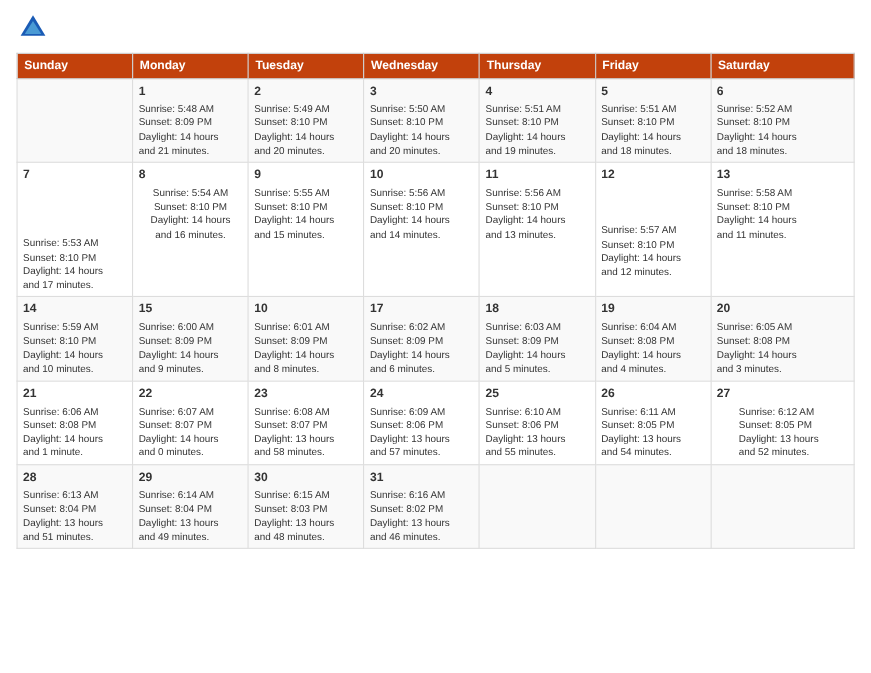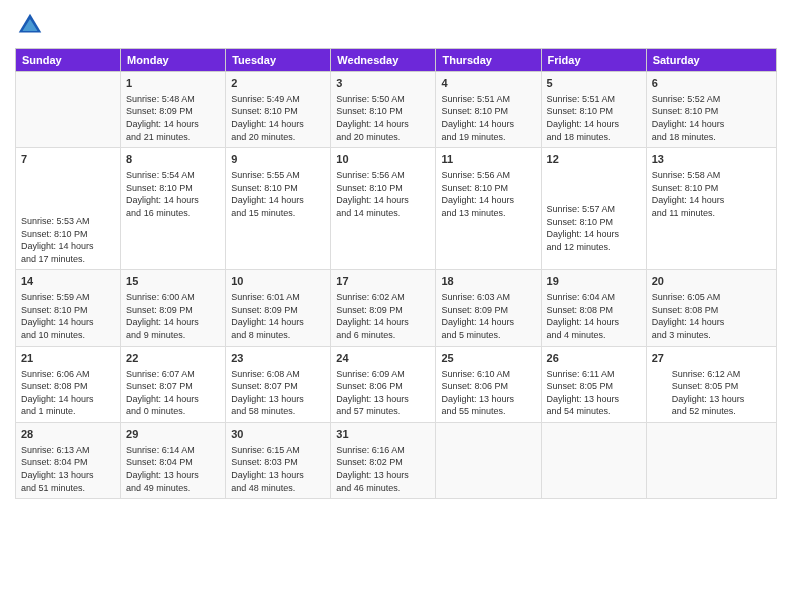--- a/index.html
+++ b/index.html
@@ -51,21 +51,21 @@
     .subtitle {
       font-size: 14px;
       color: #555;
     }
     table {
       width: 100%;
       border-collapse: collapse;
       font-size: 10px;
     }
     thead tr th {
-      background-color: #6d28d9;
+      background-color: #c2410c;
       color: #fff;
       text-align: left;
       padding: 5px 6px;
       font-size: 11px;
       font-weight: bold;
       border: 1px solid #ccc;
     }
     tbody tr td {
       vertical-align: top;
       padding: 4px 5px;
@@ -174,21 +174,21 @@
         <tr>
           <td>
             <span class="date-num">7</span>
             <div class="cell-content" style="white-space: pre-line; margin-top: 48px;">Sunrise: 5:53 AM
 Sunset: 8:10 PM
 Daylight: 14 hours
 and 17 minutes.</div>
           </td>
           <td>
             <span class="date-num">8</span>
-            <div class="cell-content" style="white-space: pre-line;">Sunrise: 5:54 AM
+            <div class="cell-content" style="white-space: pre-line; text-align: center;">Sunrise: 5:54 AM
 Sunset: 8:10 PM
 Daylight: 14 hours
 and 16 minutes.</div>
           </td>
           <td>
             <span class="date-num">9</span>
             <div class="cell-content" style="white-space: pre-line;">Sunrise: 5:55 AM
 Sunset: 8:10 PM
 Daylight: 14 hours
 and 15 minutes.</div>

